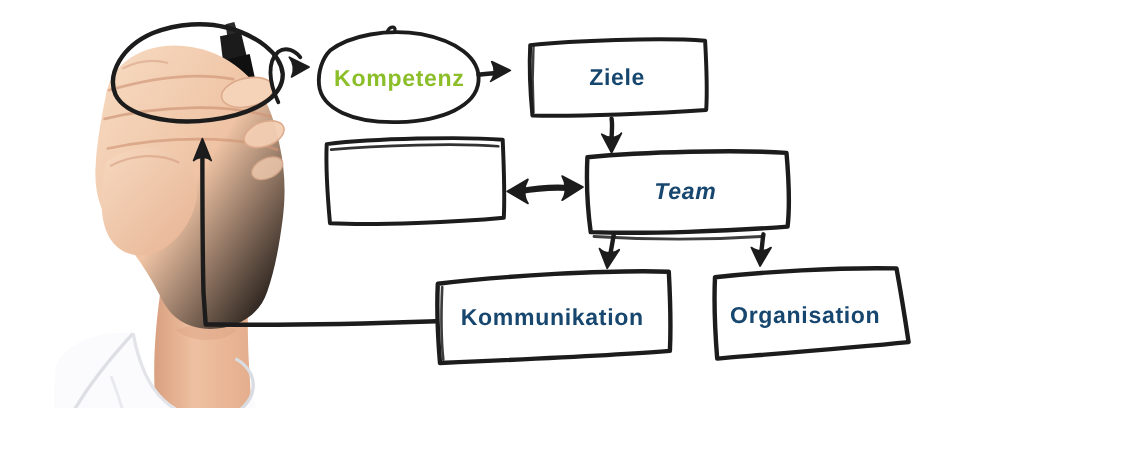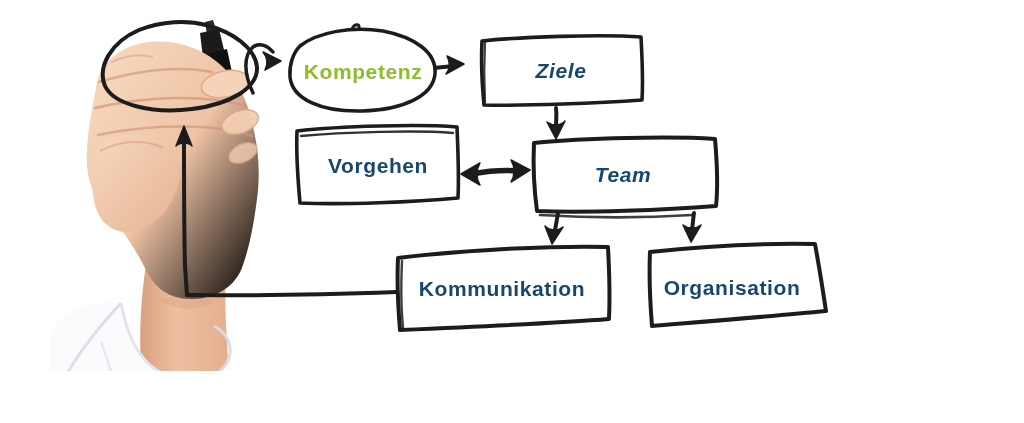--- a/index.html
+++ b/index.html
@@ -17,21 +17,21 @@
     font-weight:700;
     font-size:21px;
     letter-spacing:0.6px;
     color:#17476f;
     white-space:nowrap;
     user-select:none;
   }
   .node-label.green{color:#8cbe2a;}
   
   #lbl-kompetenz     {left:363px; top:72px;}
-  #lbl-ziele         {left:561px; top:71px;font-style:italic;}
+  #lbl-ziele         {left:561px; top:71px;}
   #lbl-vorgehen      {left:378px; top:166px;}
   #lbl-team          {left:623px; top:175px;font-style:italic;}
   #lbl-kommunikation {left:502px; top:289px;}
   #lbl-organisation  {left:732px; top:288px;}
 </style>
 </head>
 <body>
 
 <div class="scene">
 
@@ -136,20 +136,19 @@
 
       <path stroke-width="4" d="M 397 292 C 340 294 265 296 196 295 L 187 295 L 185 266 C 184 225 184 182 184 144"></path>
       <path stroke-width="1.5" fill="#1c1c1c" d="M 184 126 L 176 146 C 180 142 189 142 192 146 Z"></path>
     </g>
   </svg>
 
   <div class="node-label green" id="lbl-kompetenz">Kompetenz</div>
 
   <div class="node-label" id="lbl-ziele">Ziele</div>
 
-  <div class="node-label" id="lbl-vorgehen">Vorgehen</div>
 
   <div class="node-label" id="lbl-team">Team</div>
 
   <div class="node-label" id="lbl-organisation">Organisation</div>
 
   <div class="node-label" id="lbl-kommunikation">Kommunikation</div>
 </div>
 
 </body></html>

